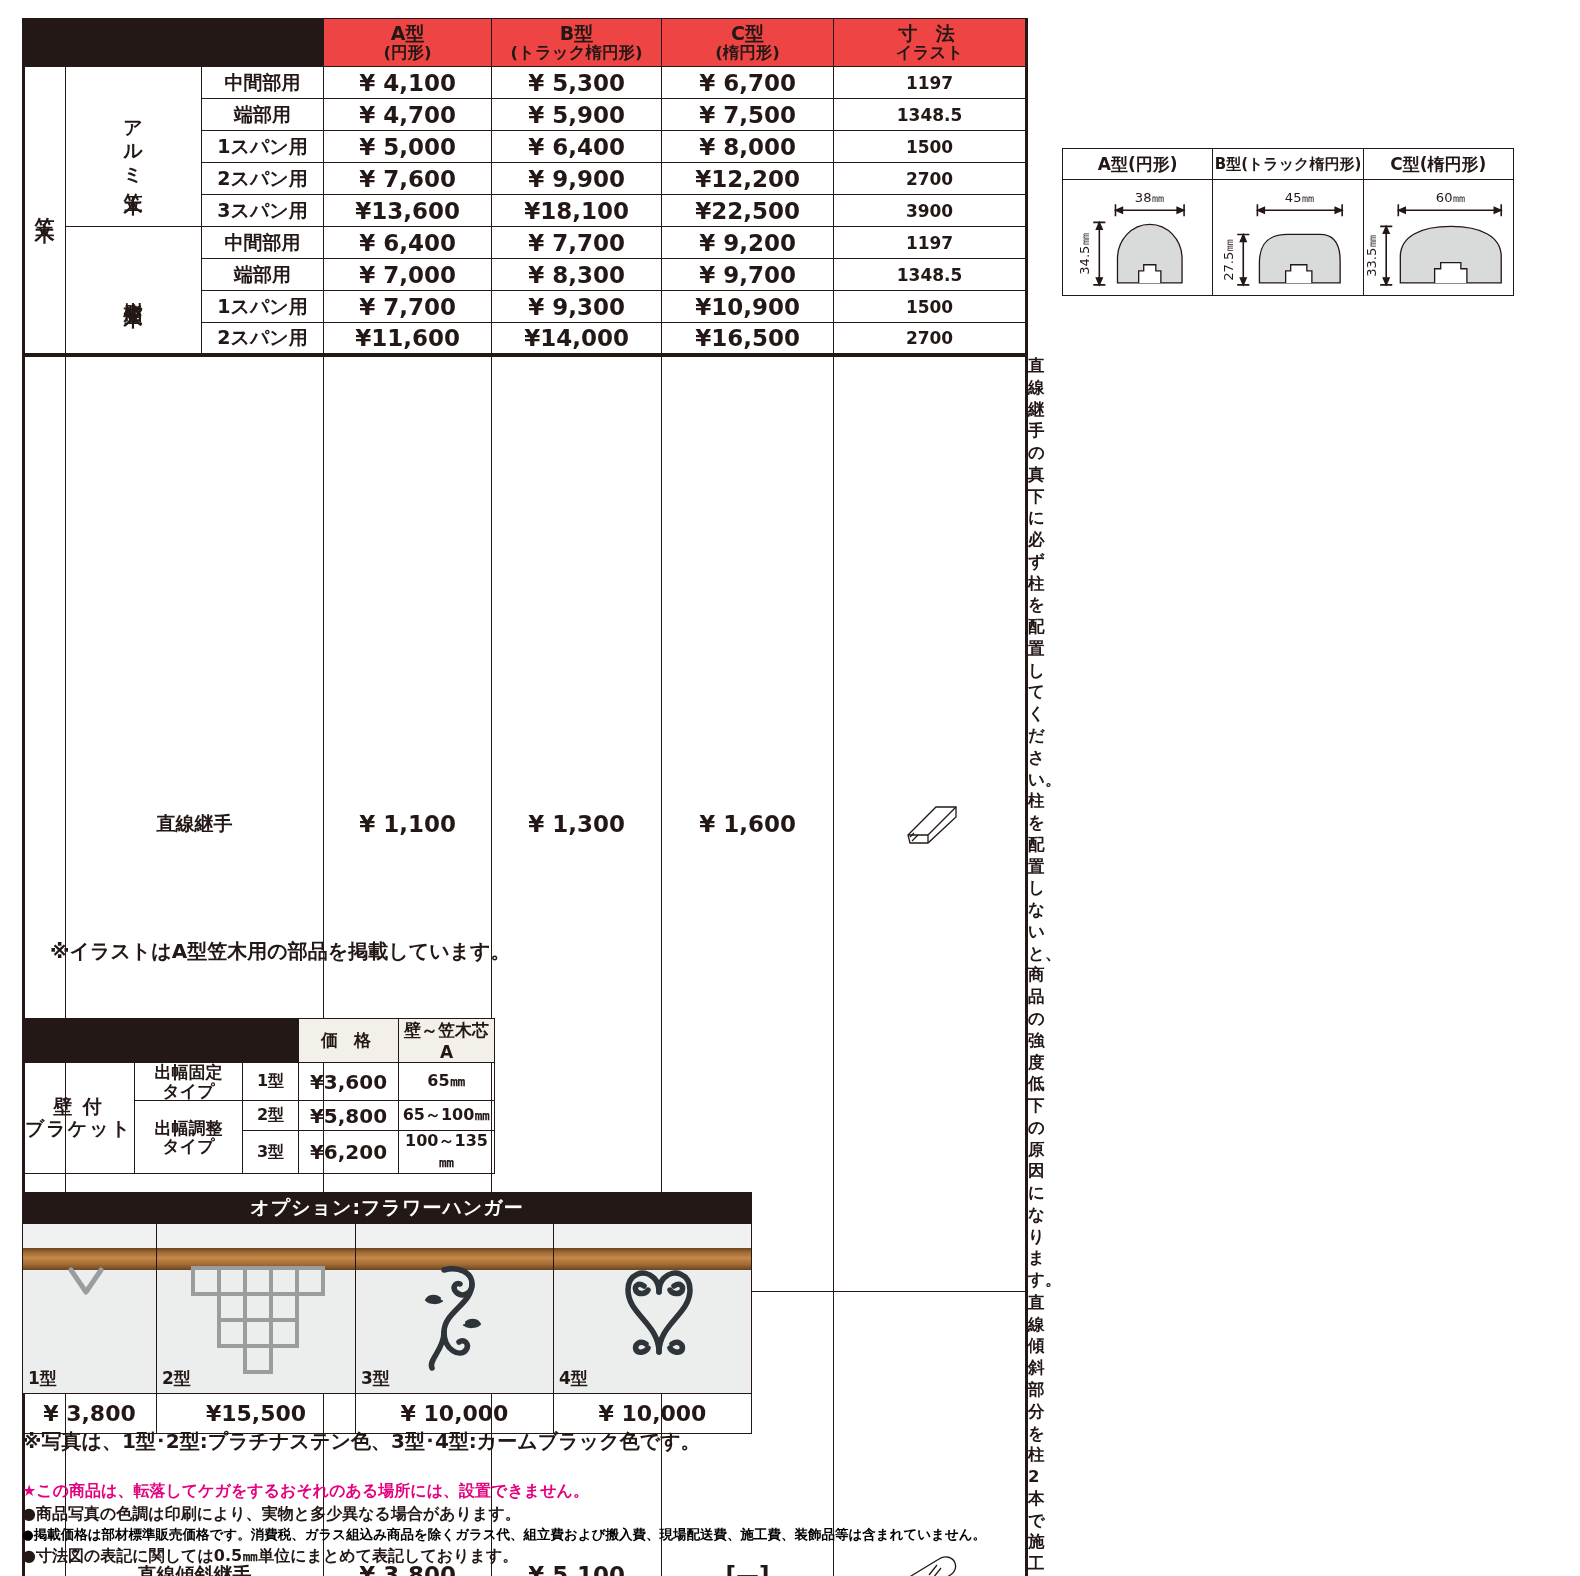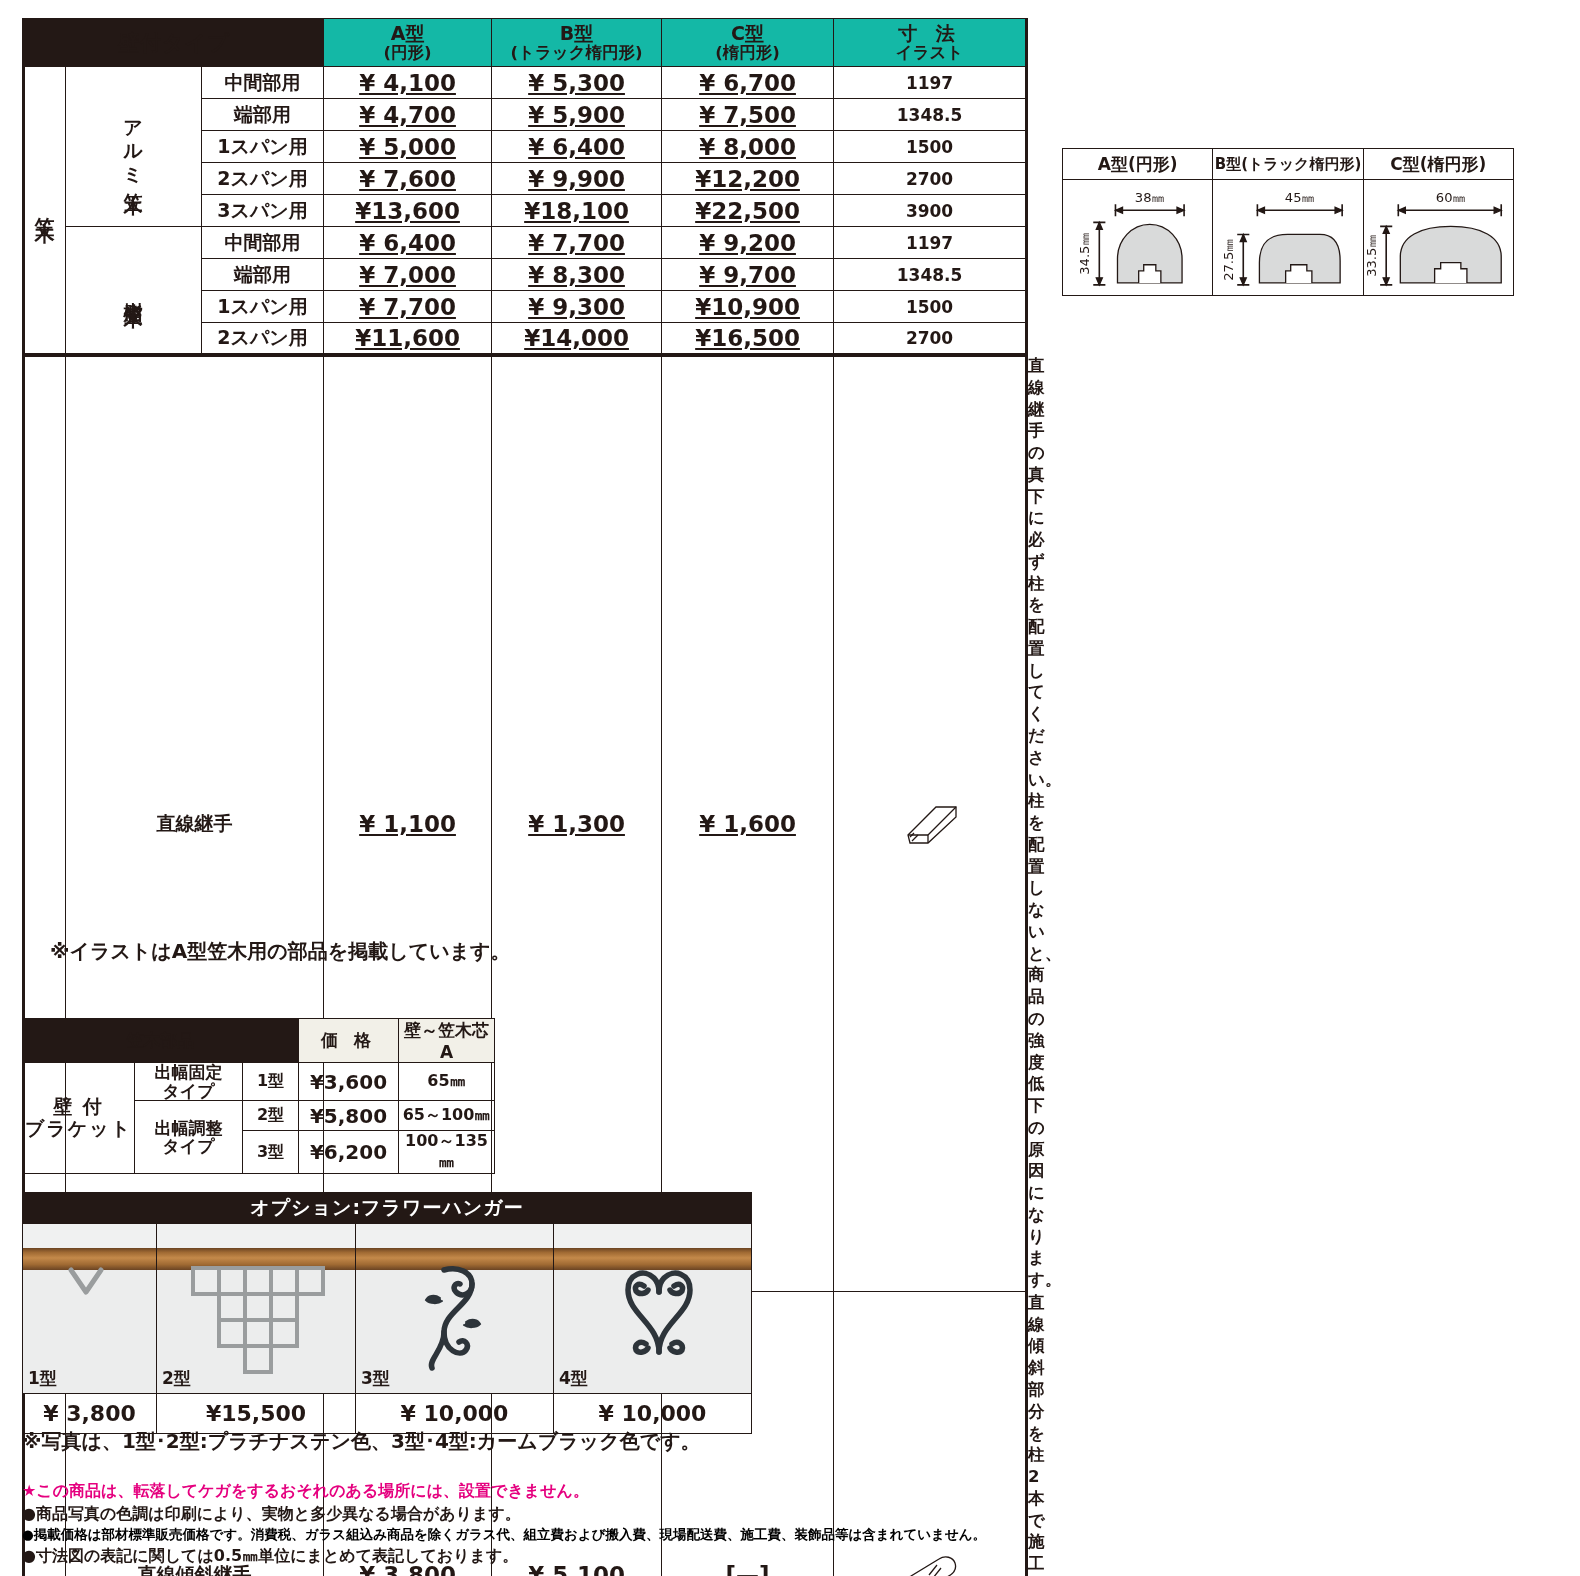--- a/index.html
+++ b/index.html
@@ -30,29 +30,29 @@
     color: #231815;
   }
   .hdr-dark {
     background: #231815;
     color: #ffffff;
     font-size: 21px;
     letter-spacing: 1px;
     height: 48px;
   }
   .hdr-cream {
-    background: #14b8a6;
+    background: #ef4444;
     font-size: 19px;
     line-height: 1.12;
     height: 48px;
   }
   .hdr-cream .sub { font-size: 16.5px; }
   .hdr-cream .sp { letter-spacing: 6px; }
 
-  .price { font-size: 23px; white-space: nowrap; font-weight: bold; text-decoration: underline; }
+  .price { font-size: 23px; white-space: nowrap; font-weight: bold; }
   .dim { font-size: 17px; font-weight: normal; }
   .rowlabel { font-size: 19px; }
 
   
   .vert {
     writing-mode: vertical-rl;
     text-orientation: upright;
     font-size: 20px;
     letter-spacing: 7px;
     line-height: 1;

